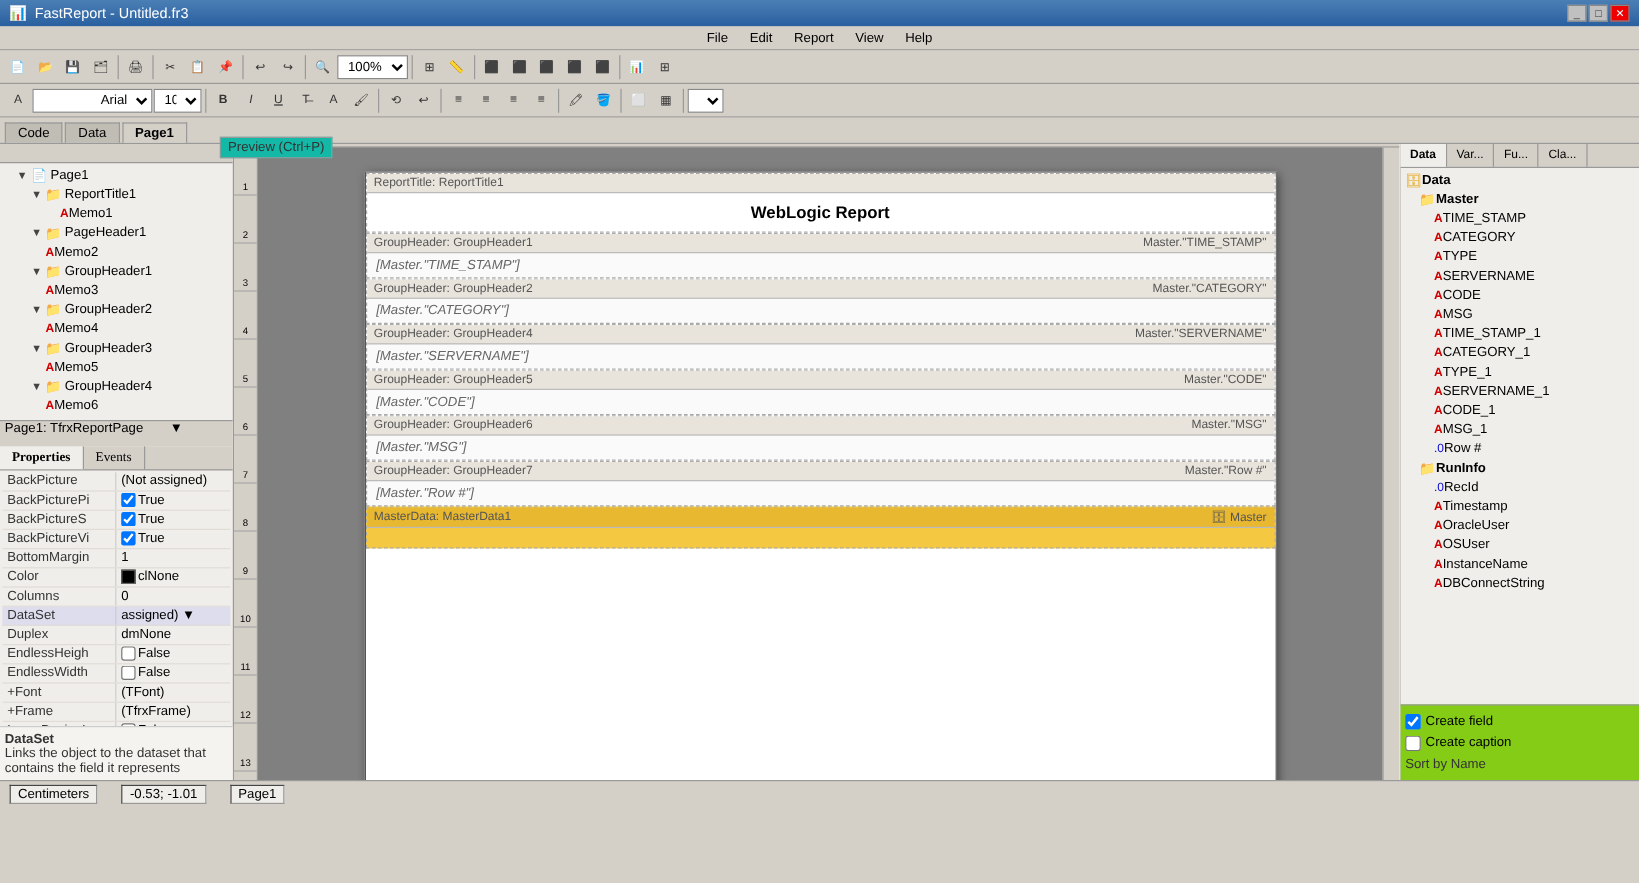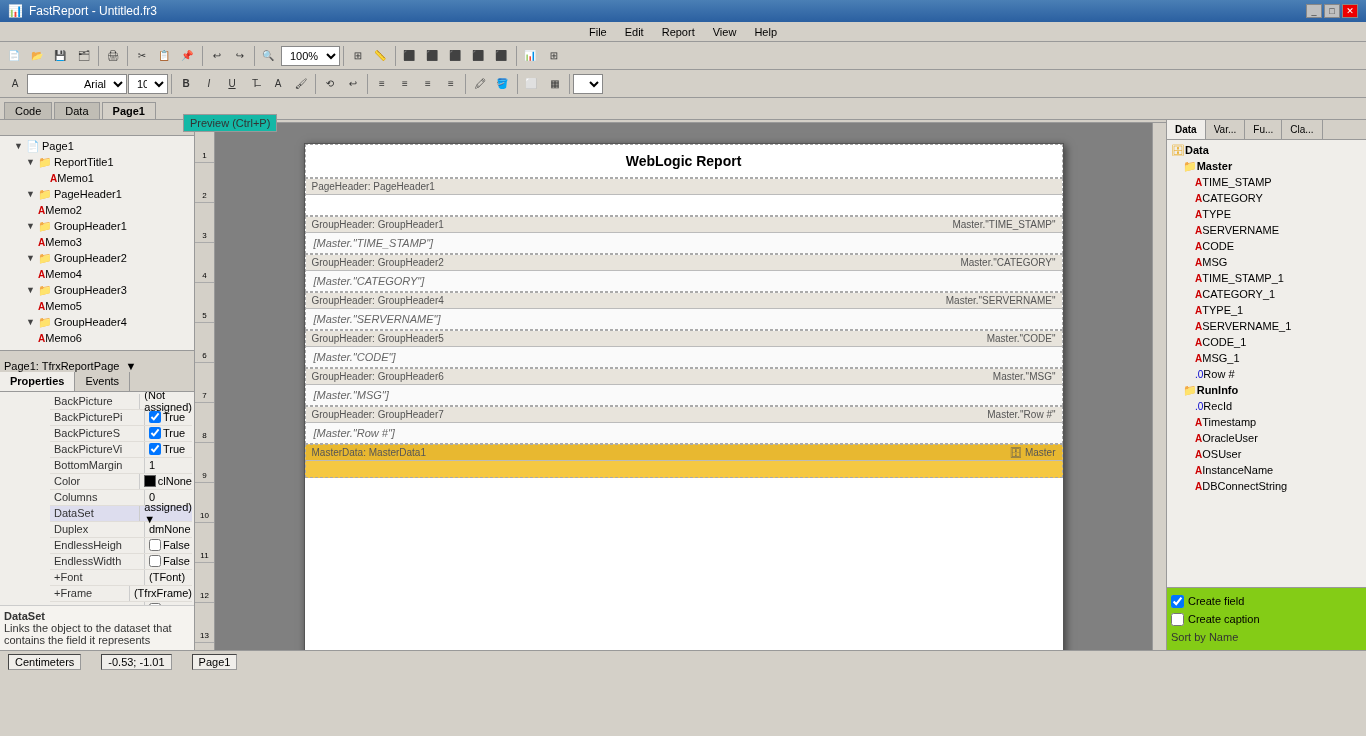--- a/index.html
+++ b/index.html
@@ -145,31 +145,30 @@
       display: flex;
       background: #d4d0c8;
       border-bottom: 1px solid #999;
       height: 20px;
     }
     .props-tab {
       padding: 2px 10px;
       border-right: 1px solid #999;
       cursor: pointer;
       font-size: 11px;
-      display: flex; align-items: center;
+      display: flex; align-items: center; font-family: Liberation Serif, serif;
     }
     .props-tab.active { background: #f0eeea; font-weight: bold; }
 
     
     .prop-row {
       display: flex;
       height: 16px;
       border-bottom: 1px solid #e0ddd8;
       align-items: center;
-      margin-left: 48px;
     }
     .prop-name {
       width: 95px;
       padding-left: 4px;
       color: #333;
       overflow: hidden;
       border-right: 1px solid #ccc;
       height: 100%;
       display: flex; align-items: center;
     }
@@ -178,22 +177,22 @@
       padding-left: 4px;
       display: flex; align-items: center;
     }
     .prop-check { width: 12px; height: 12px; margin-right: 2px; }
 
     
     .page-selector {
       height: 22px;
       background: #d4d0c8;
       border-top: 1px solid #999;
-      display: flex; align-items: flex-end;
-      padding: 0 4px; gap: 6px;
+      display: flex; align-items: flex-start;
+      padding: 0 4px; gap: 22px;
       font-size: 11px;
     }
 
     
     .status-bar {
       height: 22px;
       background: #d4d0c8;
       border-top: 1px solid #999;
       display: flex; align-items: center;
       padding: 0 8px; gap: 20px;
@@ -656,31 +655,28 @@
           <div class="ruler-left-mark">10</div>
           <div class="ruler-left-mark">11</div>
           <div class="ruler-left-mark">12</div>
           <div class="ruler-left-mark">13</div>
         </div>
 
         <div class="page-canvas">
           <div class="page-paper">
 
             <div class="band report-title-band">
+              <div class="band-header">
+                <span>ReportTitle: ReportTitle1</span>
+              </div>
               <div class="band-content" style="text-align:center; font-weight:bold; font-size:14px; padding:8px;">
                 <span>WebLogic Report</span>
               </div>
             </div>
 
-            <div class="band">
-              <div class="band-header">
-                <span>PageHeader: PageHeader1</span>
-              </div>
-              <div class="band-content" style="min-height:20px;"></div>
-            </div>
 
             <div class="band group-header-band">
               <div class="band-header">
                 <span>GroupHeader: GroupHeader1</span>
                 <span>Master."TIME_STAMP"</span>
               </div>
               <div class="band-content">
                 <span class="band-label">[Master."TIME_STAMP"]</span>
               </div>
             </div>

